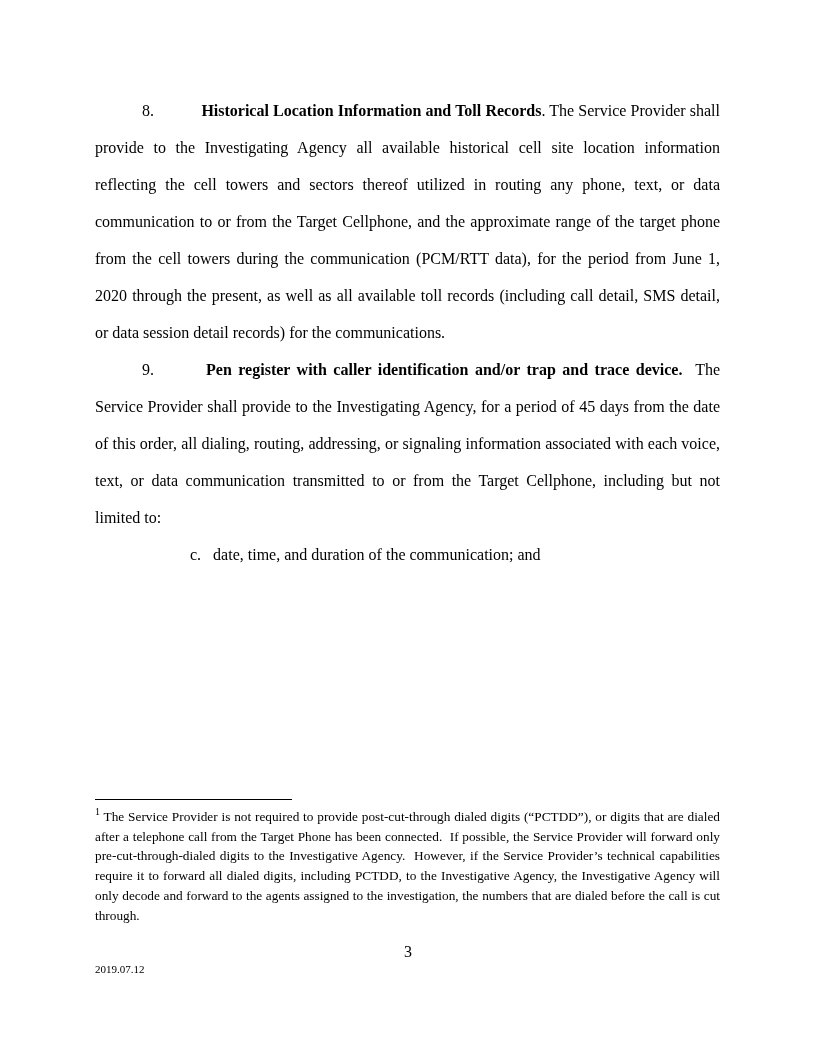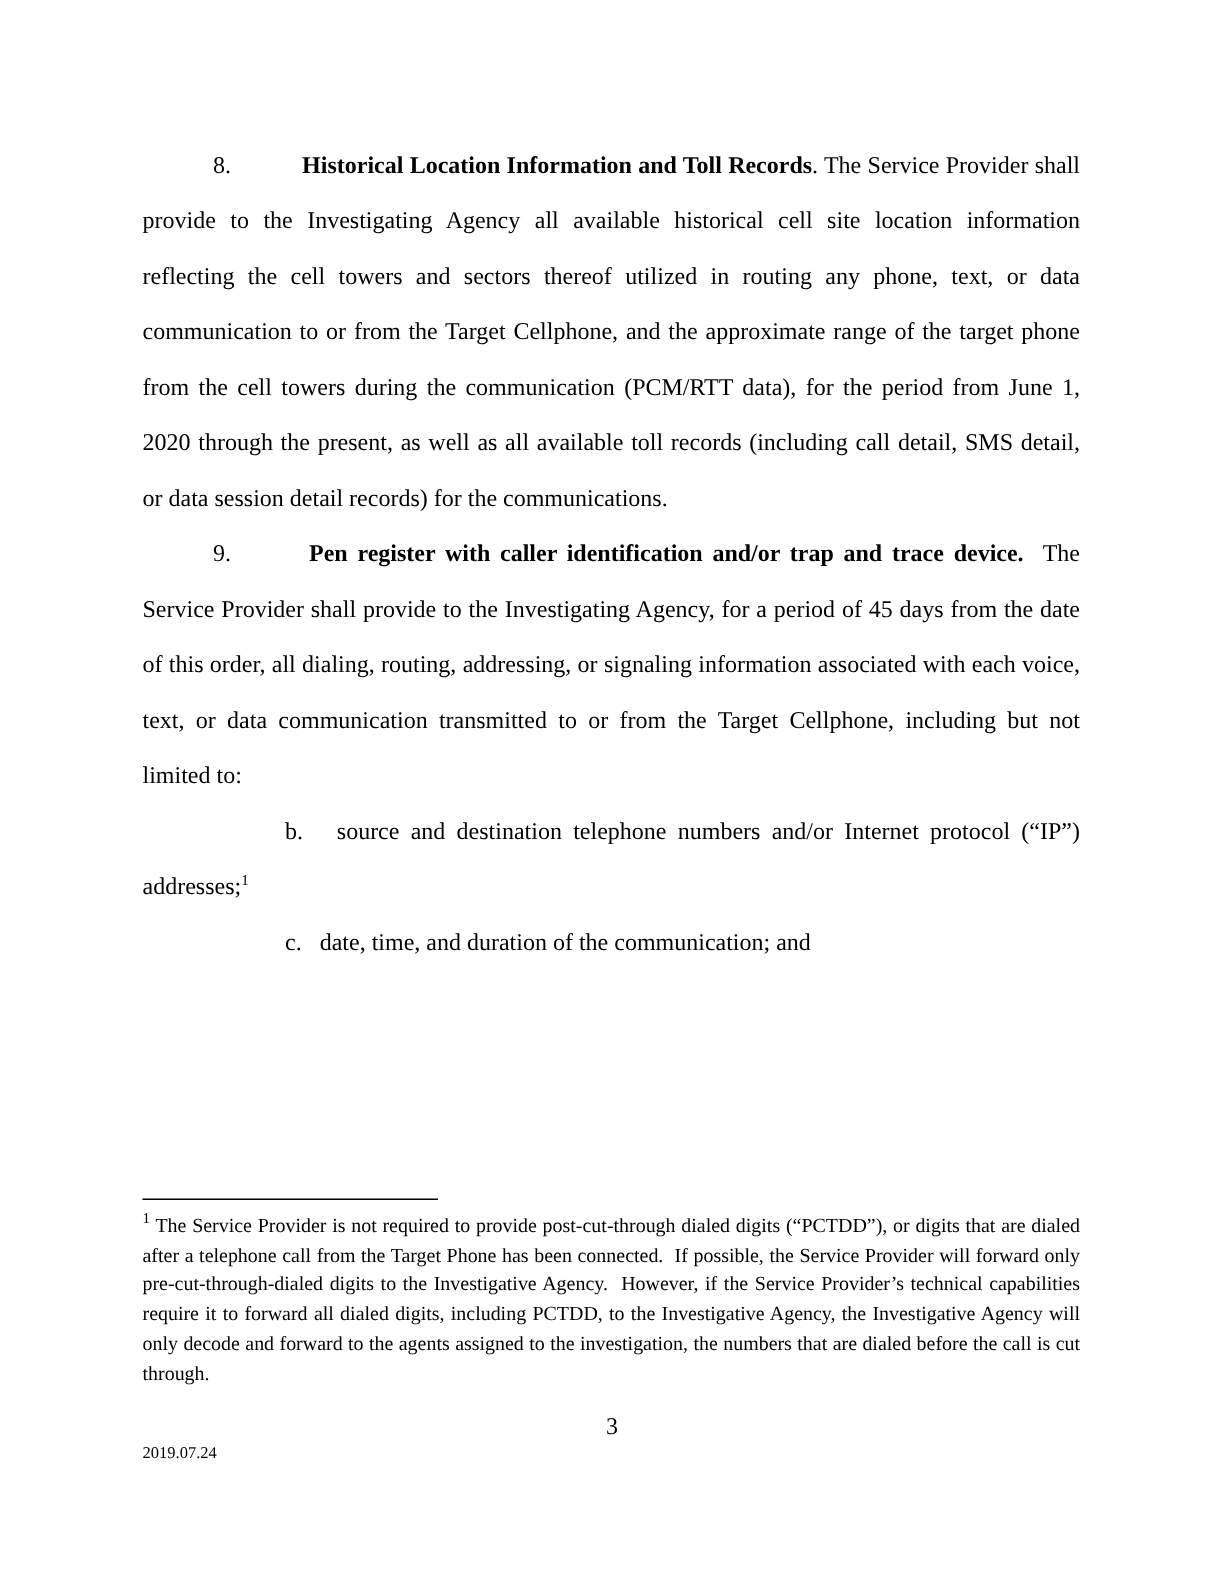--- a/index.html
+++ b/index.html
@@ -68,25 +68,24 @@
   }
 </style>
 </head>
 <body>
 
 <div class="page">
 
   <div class="body-text">
     <p class="para indent-half"><span>8.&nbsp; </span><span class="bold">Historical Location Information and Toll Records</span><span>. The Service Provider shall provide to the Investigating Agency all available historical cell site location information reflecting the cell towers and sectors thereof utilized in routing any phone, text, or data communication to or from the Target Cellphone, and the approximate range of the target phone from the cell towers during the communication (PCM/RTT data), for the period from June 1, 2020 through the present, as well as all available toll records (including call detail, SMS detail, or data session detail records) for the communications.</span></p>
     <p class="para indent-half"><span>9.&nbsp; </span><span class="bold">Pen register with caller identification and/or trap and trace device.</span><span>&nbsp; The Service Provider shall provide to the Investigating Agency, for a period of 45 days from the date of this order, all dialing, routing, addressing, or signaling information associated with each voice, text, or data communication transmitted to or from the Target Cellphone, including but not limited to:</span></p>
-    <p class="para indent-one"><span>b.&nbsp;&nbsp; source and destination telephone numbers and/or Internet protocol (“IP”) addresses;</span><span class="sup">1</span></p>
     <p class="para indent-one"><span>c.&nbsp;&nbsp; date, time, and duration of the communication; and</span></p>
   </div>
 
   <div class="footnote">
     <div class="fn-rule"></div>
     <p class="fn-text"><span class="sup">1</span><span> The Service Provider is not required to provide post-cut-through dialed digits (“PCTDD”), or digits that are dialed after a telephone call from the Target Phone has been connected.&nbsp; If possible, the Service Provider will forward only pre-cut-through-dialed digits to the Investigative Agency.&nbsp; However, if the Service Provider’s technical capabilities require it to forward all dialed digits, including PCTDD, to the Investigative Agency, the Investigative Agency will only decode and forward to the agents assigned to the investigation, the numbers that are dialed before the call is cut through.</span></p>
   </div>
 
   <div class="page-number">3</div>
-  <div class="datestamp">2019.07.24</div>
+  <div class="datestamp">2019.07.12</div>
 
 </div>
 
 </body></html>

